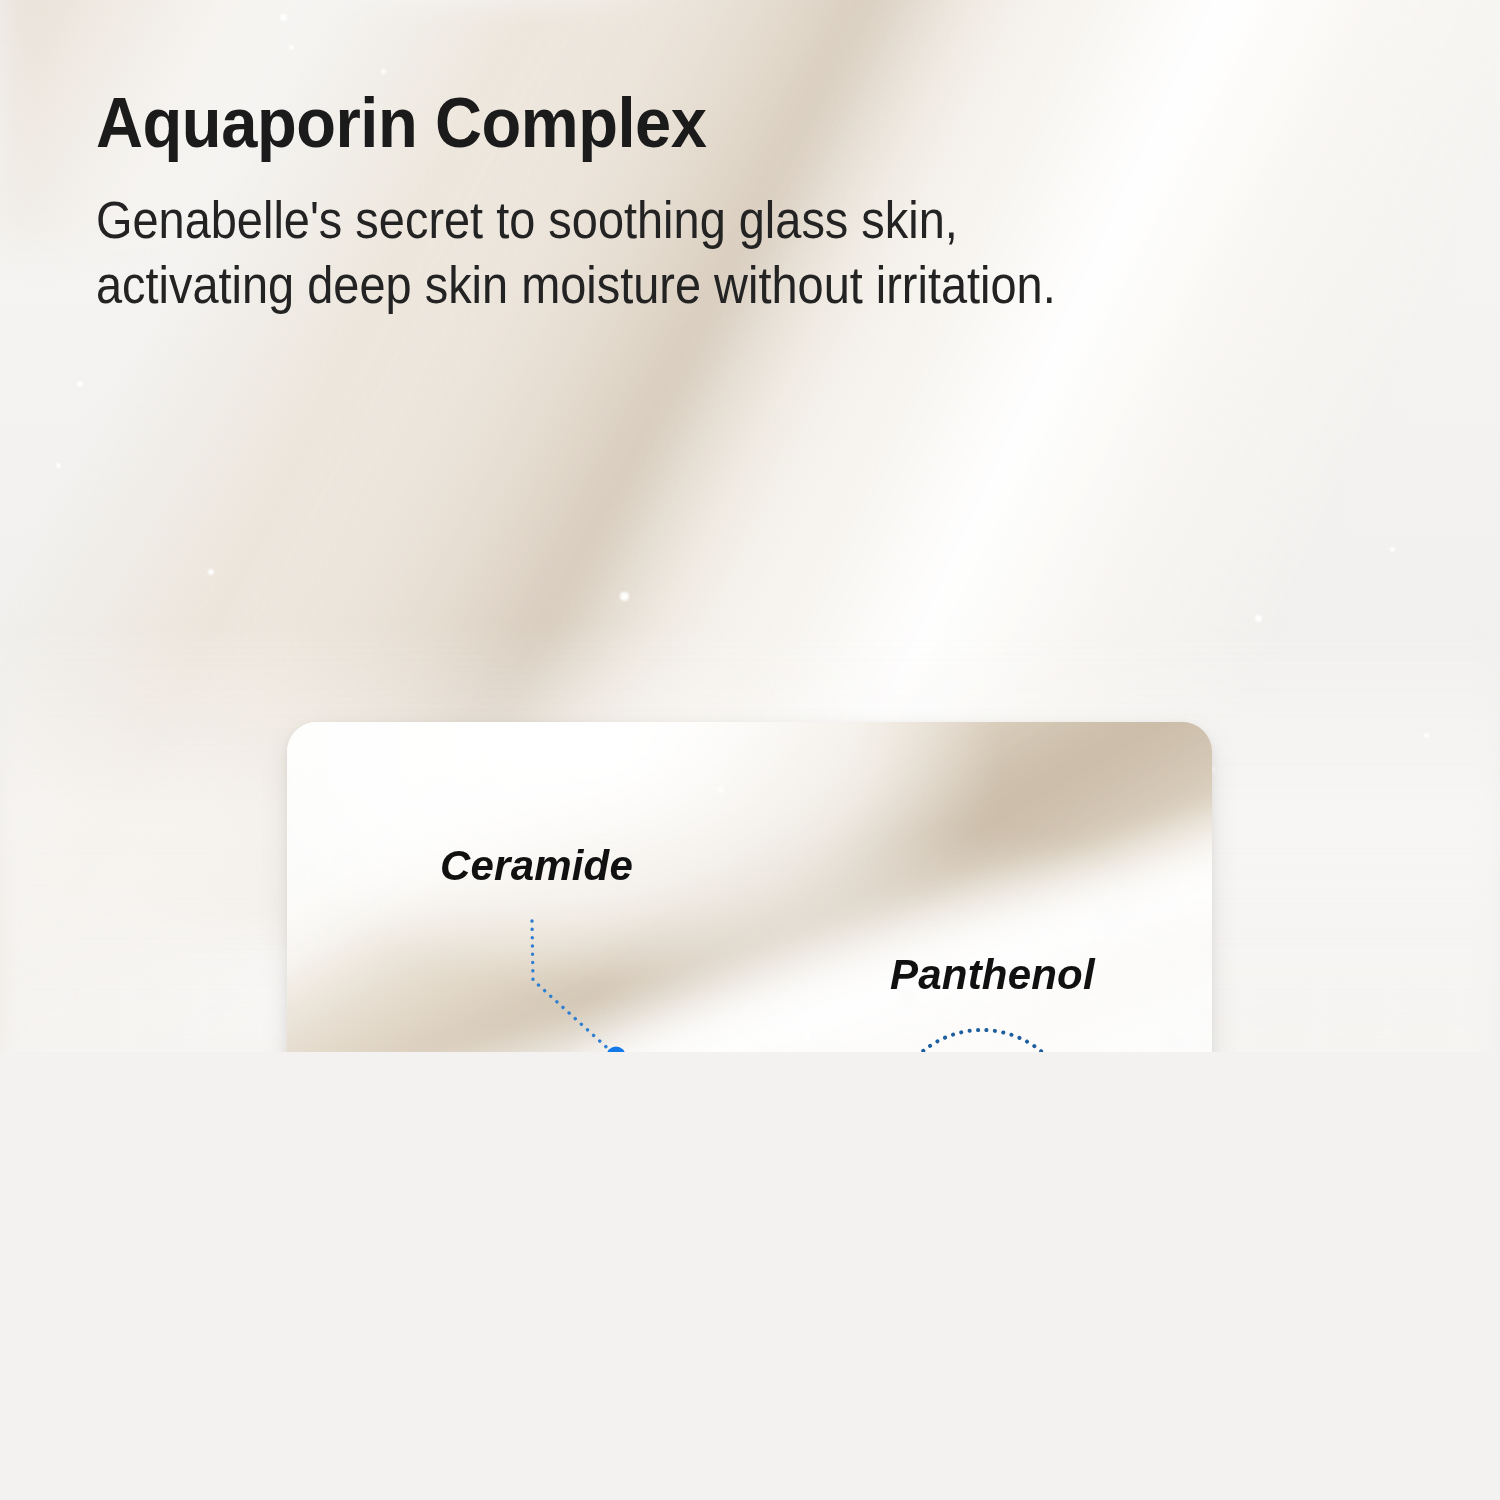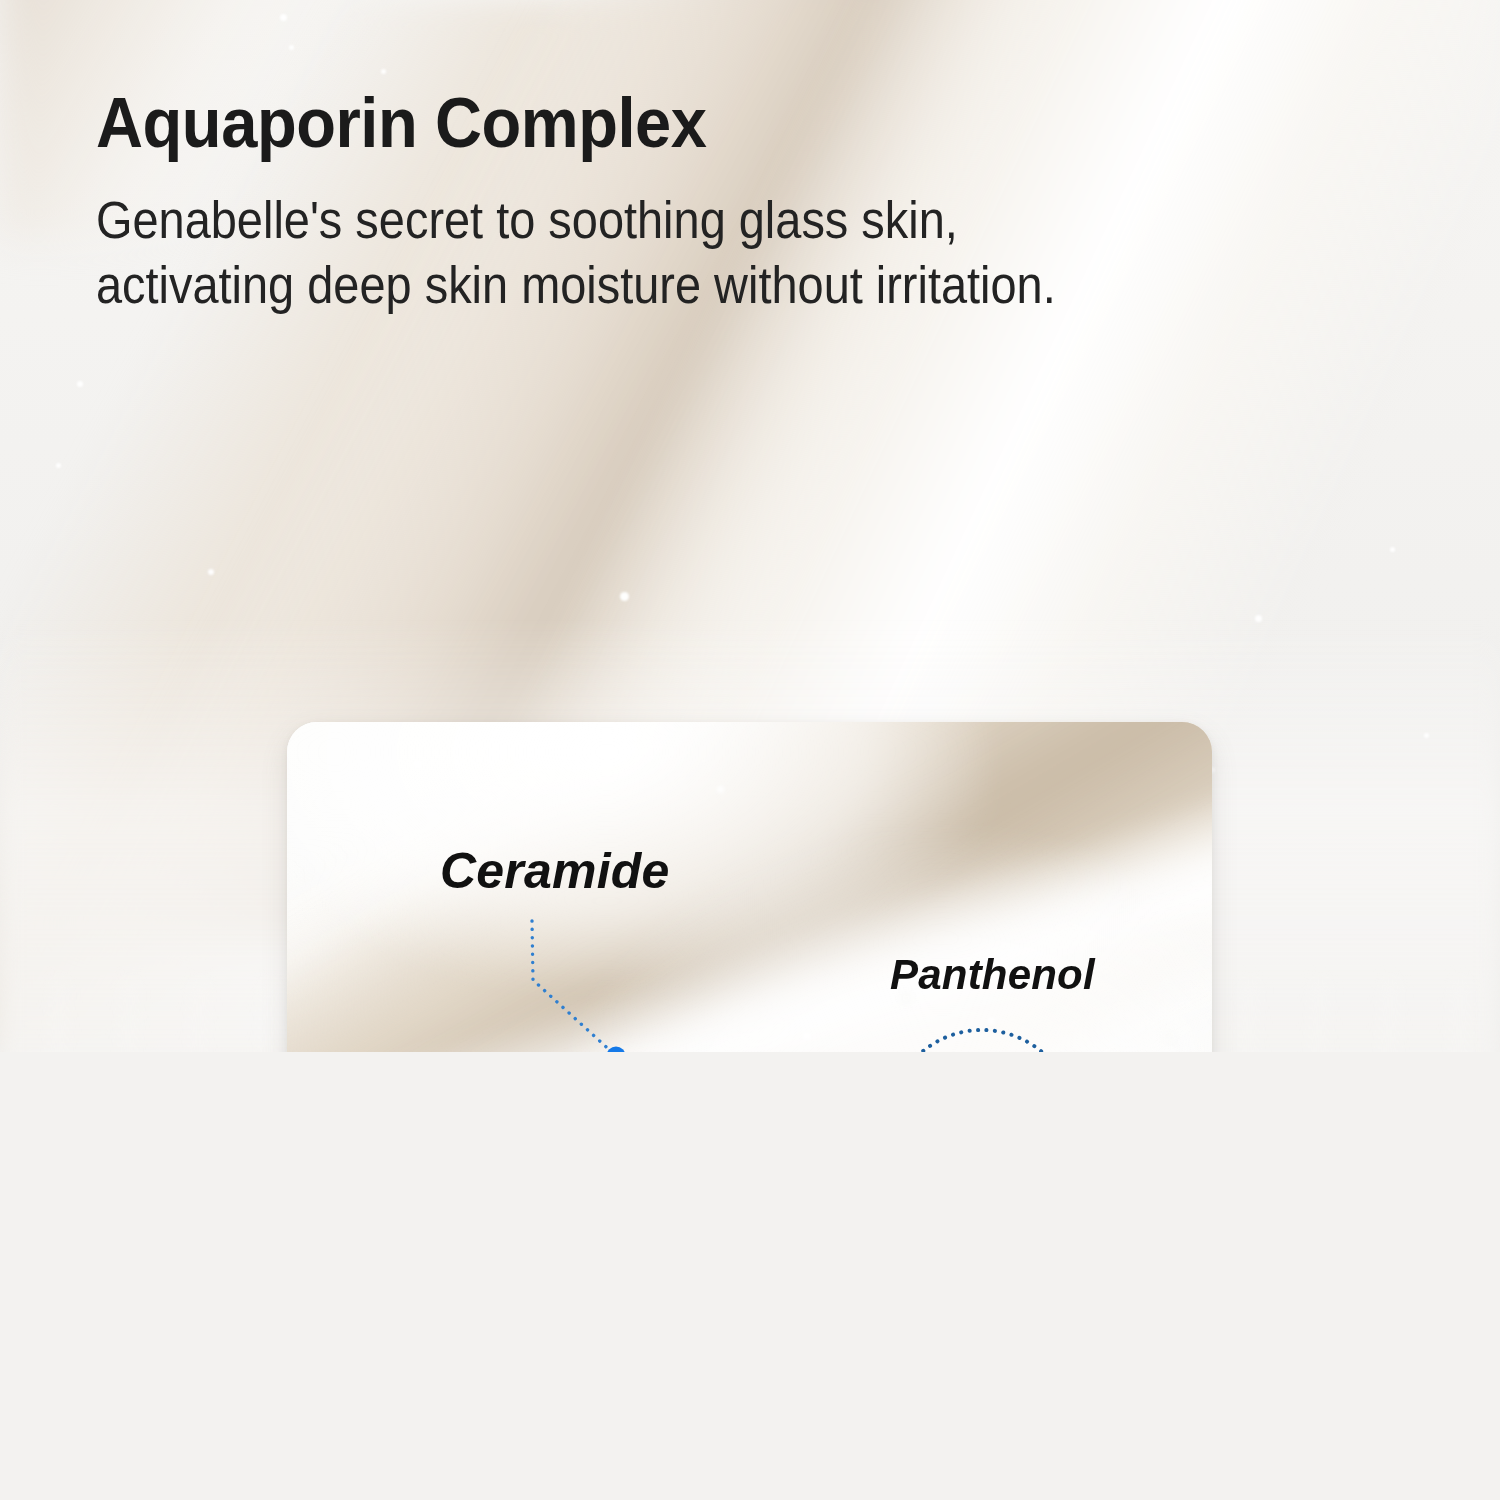--- a/index.html
+++ b/index.html
@@ -334,21 +334,21 @@
     font-family: "Liberation Sans Narrow", "Liberation Sans", sans-serif;
     font-weight: bold;
     font-style: italic;
     color: #111111;
     white-space: nowrap;
     letter-spacing: 0.2px;
   }
   .label-ceramide {
     left: 153px;
     top: 120px;
-    font-size: 50px;
+    font-size: 42px;
   }
   .label-panthenol {
     left: 603px;
     top: 229px;
     font-size: 42px;
   }
 
   .svg-annot {
     position: absolute;
     inset: 0;

